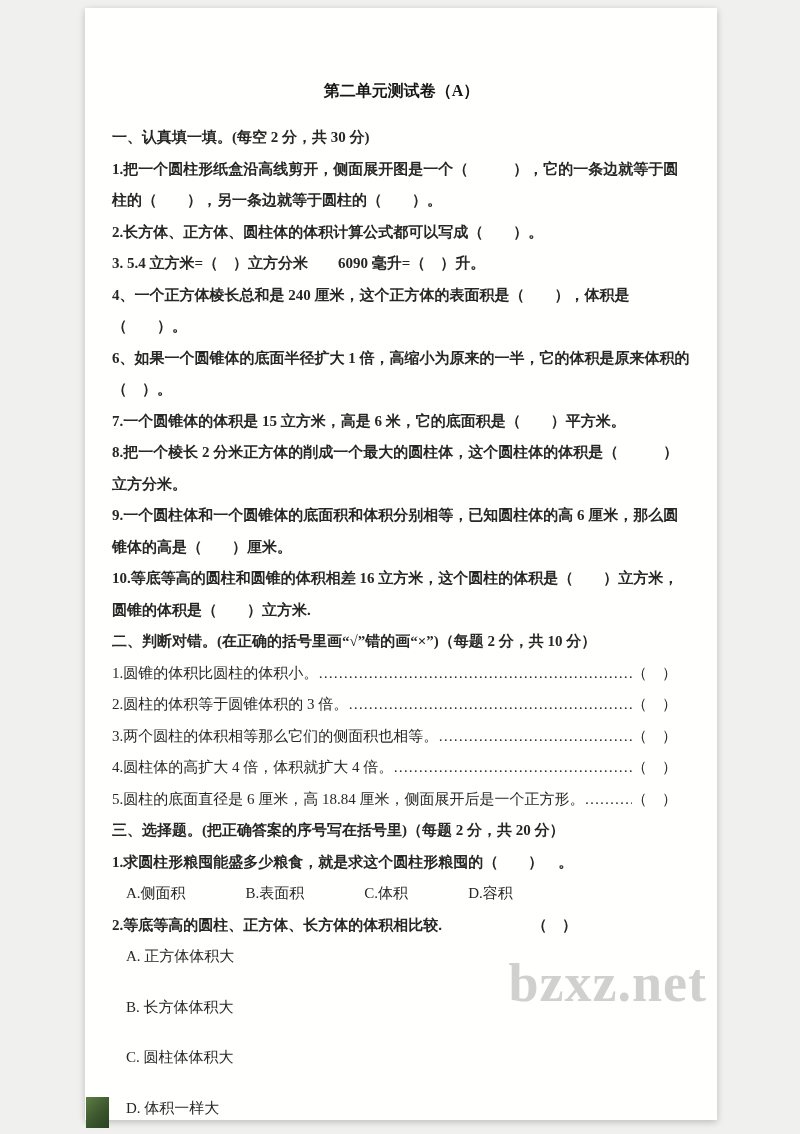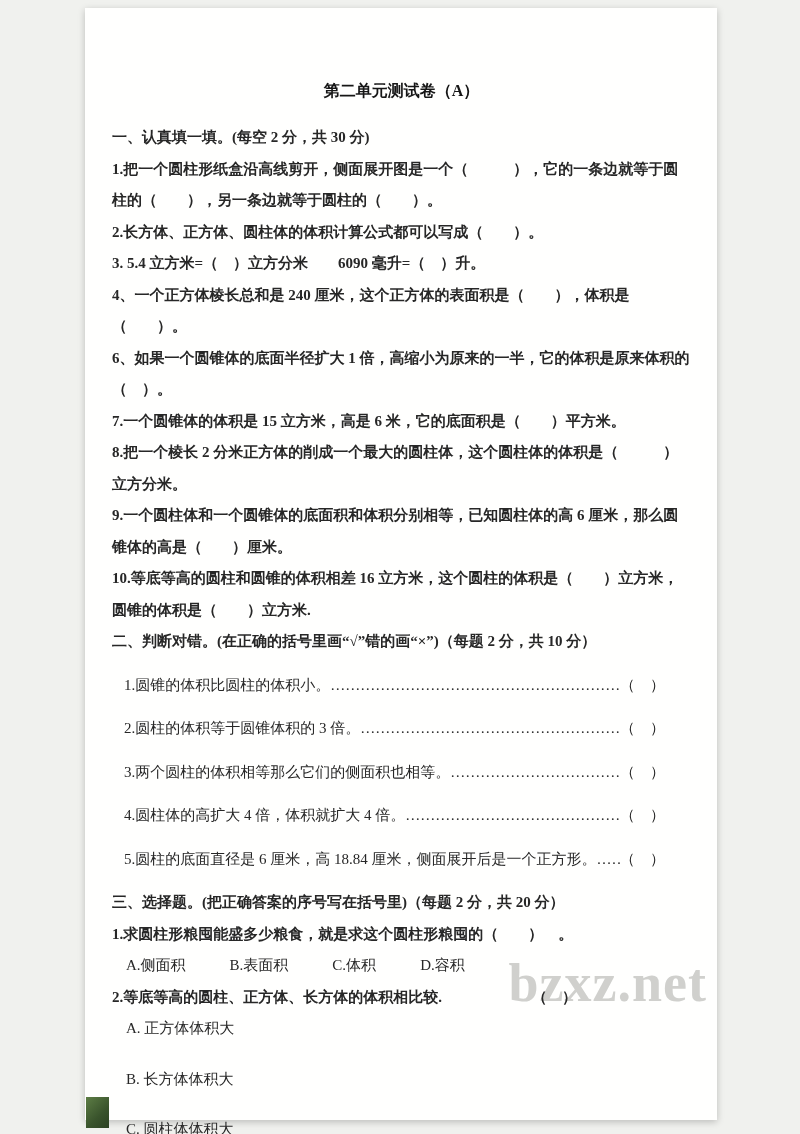--- a/index.html
+++ b/index.html
@@ -17,26 +17,26 @@
   .content {
     position:relative; z-index:1;
     padding:68px 26px 0 27px;
     color:#272727; font-size:15px; line-height:31.5px;
   }
   .title {
     font-size:16px; line-height:30px; font-weight:bold;
     text-align:center; color:#161616; margin:0 0 16px 0;
   }
   p.heading, p.q { margin:0;font-weight:bold; }
-  .judge { display:flex; align-items:center; margin:12px; padding-right:14px; }
+  .judge { display:flex; align-items:center; margin:0; padding-right:14px; }
   .judge .jt { white-space:nowrap; }
   .judge .leader { flex:1 1 auto; min-width:0; overflow:hidden; white-space:nowrap; }
   .judge .bracket { white-space:nowrap; }
   .options { display:flex; margin:0; padding-left:14px; white-space:nowrap; }
-  .options-wide { gap:44px; }
+  .options-wide { gap:60px; }
   .options-narrow { gap:19px;flex-direction:column; }
   .watermark {
     position:absolute; z-index:0; right:10px; top:944px;
     font-size:54px; font-weight:bold; letter-spacing:1px;
     color:#b7b8b4; opacity:0.65;
     font-family:"Liberation Serif","DejaVu Serif",serif;
   }
   .green-patch {
     position:absolute; left:86px; top:1097px; width:23px; height:31px;
     background:linear-gradient(135deg,#5d7d45 0%,#39532c 60%,#2b4122 100%);

